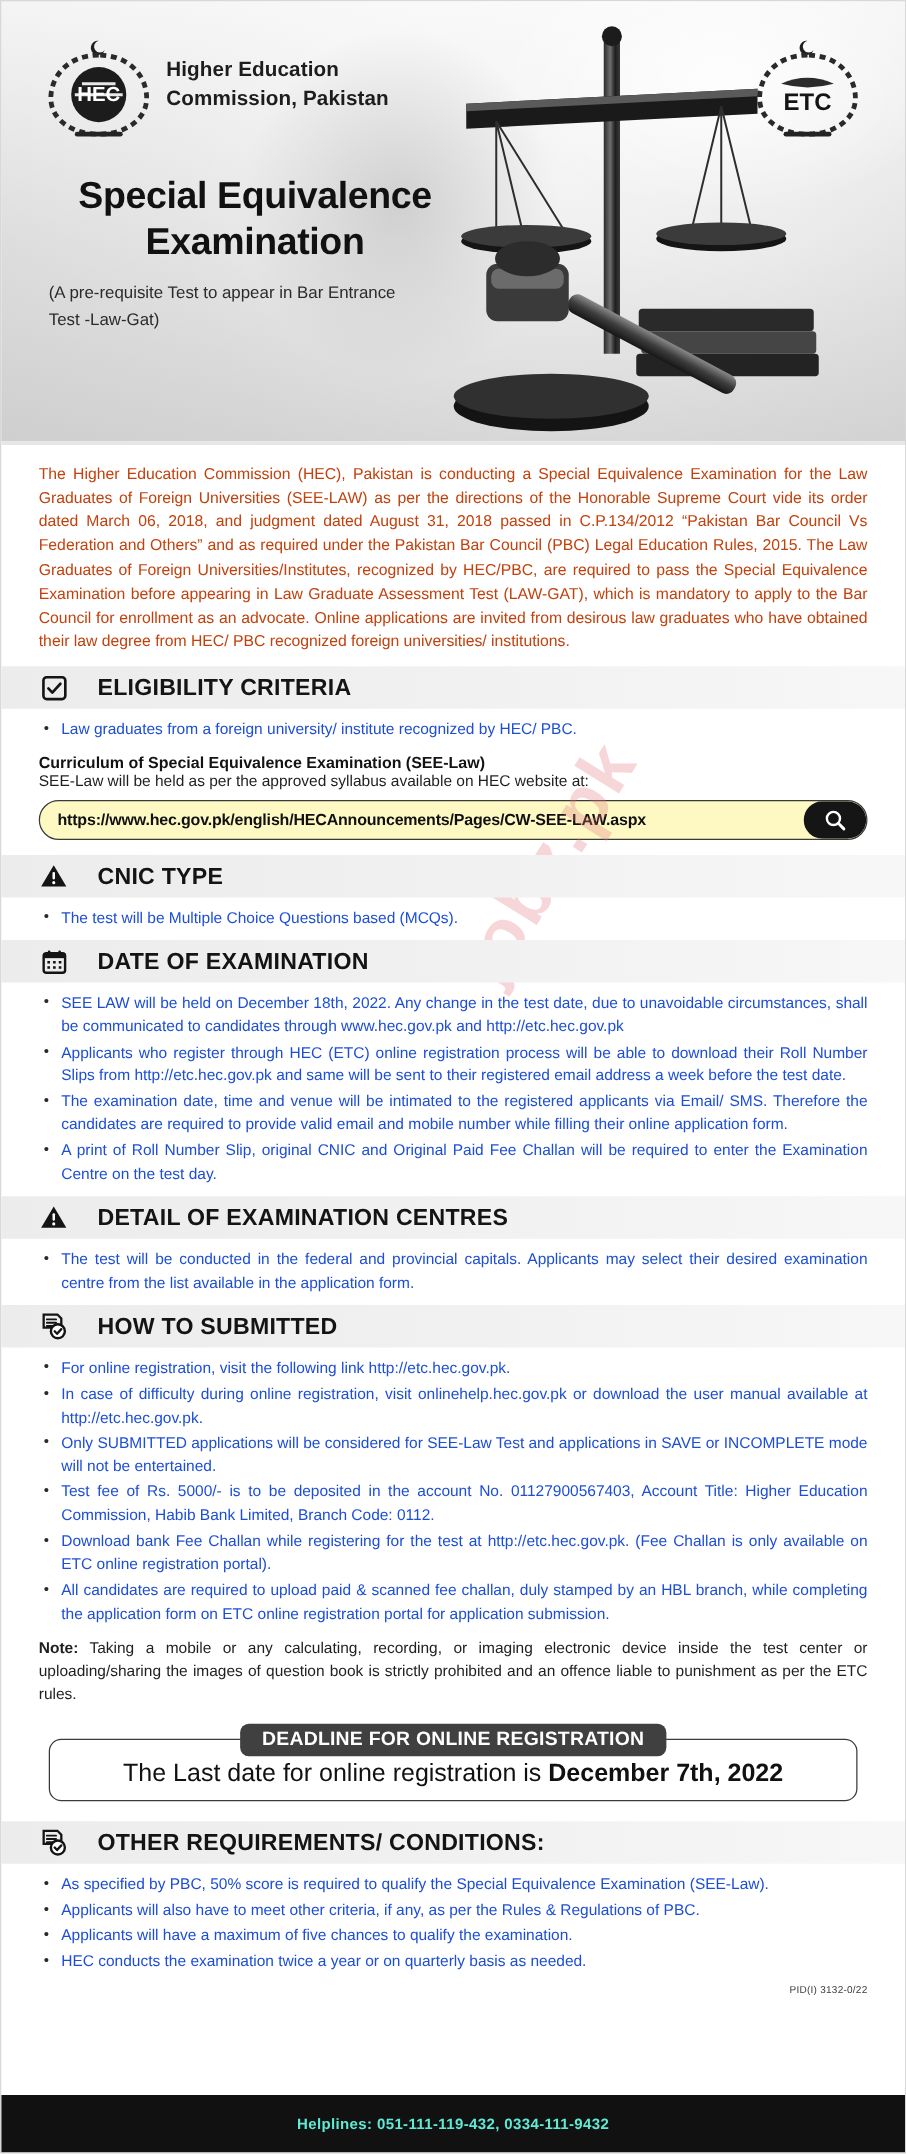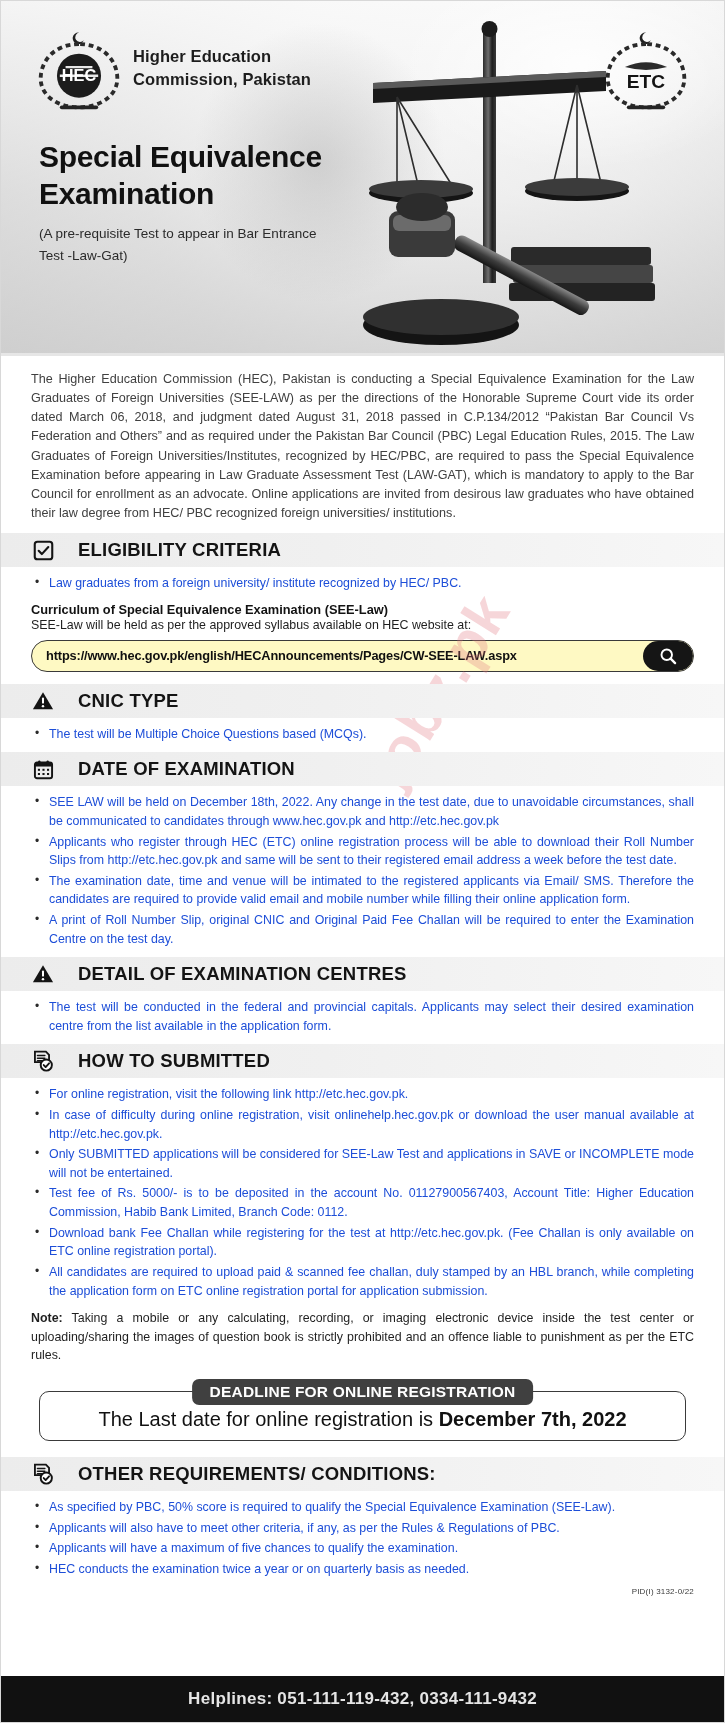--- a/index.html
+++ b/index.html
@@ -59,20 +59,21 @@
 
   .hero-title {
     position: absolute;
     left: 38px; top: 138px;
     font-size: 30px;
     font-weight: bold;
     line-height: 1.22;
     color: #111;
     letter-spacing: -.3px;
     max-width: 330px;
+    text-align: center;
   }
   .hero-sub {
     position: absolute;
     left: 38px; top: 222px;
     font-size: 13.5px;
     line-height: 1.62;
     color: #2b2b2b;
     max-width: 300px;
   }
 
@@ -94,21 +95,21 @@
     color: rgba(226,120,130,.30);
     letter-spacing: 2px;
     pointer-events: none;
     white-space: nowrap;
   }
 
   p.para {
     font-size: 12.6px;
     line-height: 1.52;
     text-align: justify;
-    color: #404040;
+    color: #c2410c;
     margin-bottom: 10px;
   }
 
   
   .section-head {
     position: relative;
     margin: 0 -30px 7px -30px;
     padding: 5px 30px 5px 30px;
     background: linear-gradient(90deg, #ececec 0%, #f0f0f0 45%, #f7f7f7 100%);
     display: flex;
@@ -248,22 +249,22 @@
   .footer {
     position: absolute;
     left: 0; right: 0; bottom: 0;
     height: 46px;
     background: #111111;
     display: flex;
     align-items: center;
     justify-content: center;
   }
   .footer-text {
-    color: #e5e5e5;
-    font-size: 17px;
+    color: #5eead4;
+    font-size: 12px;
     font-weight: bold;
     letter-spacing: .3px;
   }
 </style>
 </head>
 <body>
 
 <div class="poster">
 
   <div class="hero">

